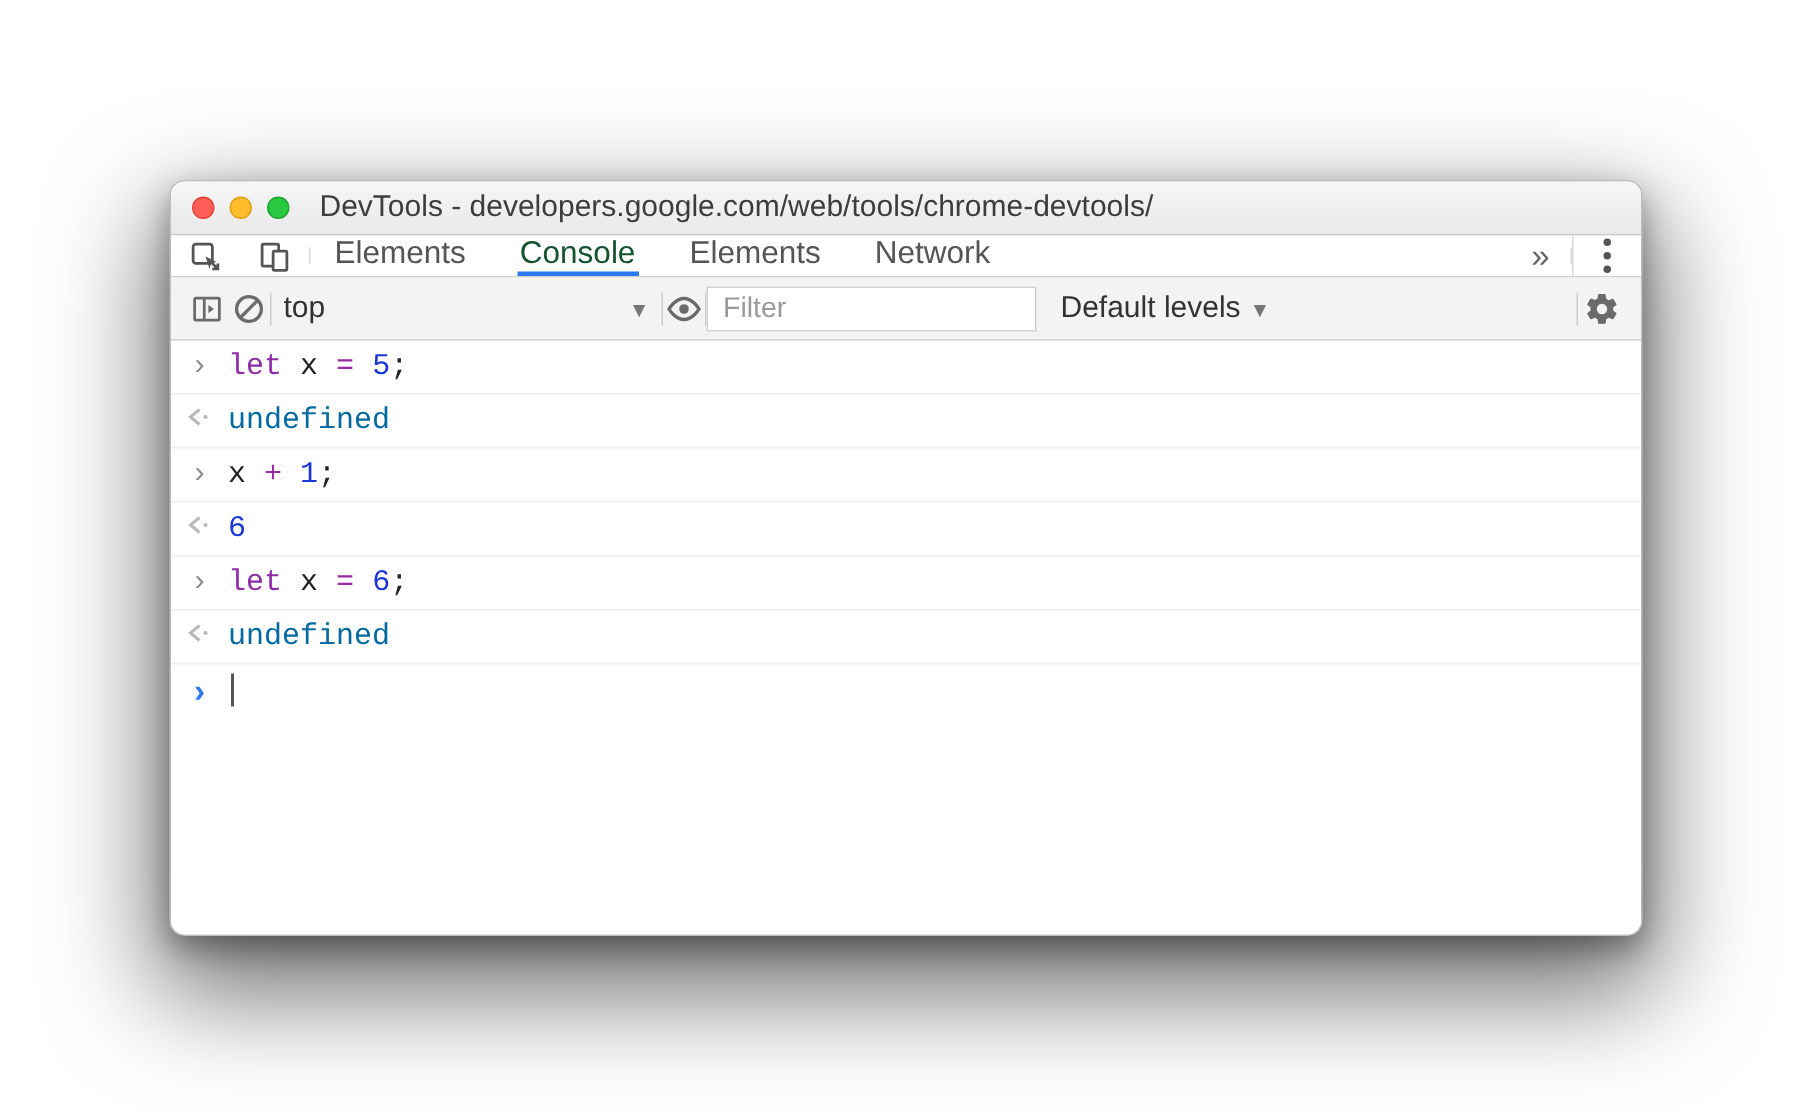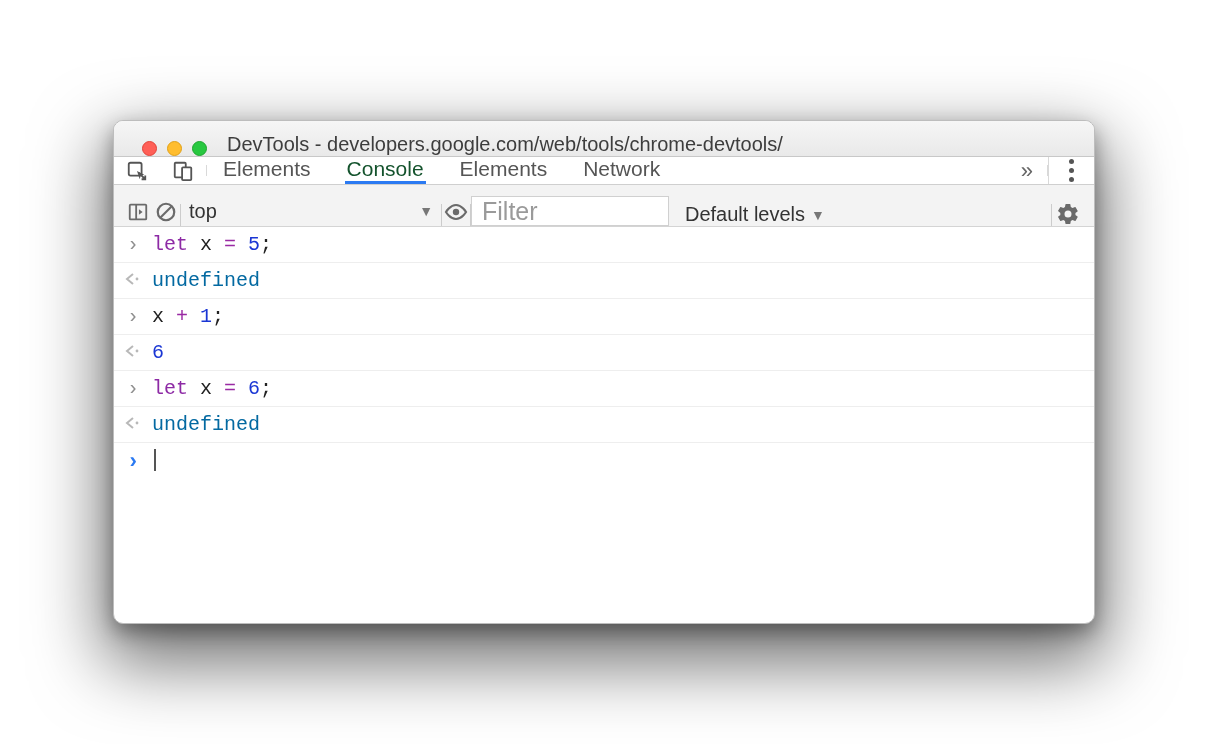--- a/index.html
+++ b/index.html
@@ -16,22 +16,22 @@
     overflow: hidden;
     position: relative;
   }
 
   
   .titlebar {
     height: 36px;
     background: linear-gradient(#f6f6f6, #e9e9e9);
     border-bottom: 1px solid #c8c8c8;
     display: flex;
-    align-items: flex-end;
-    padding: 0 28px;
+    align-items: center;
+    padding: 0 14px;
     gap: 10px;
   }
   .traffic { display: flex; gap: 10px; align-items: center; }
   .dot { width: 15px; height: 15px; border-radius: 50%; }
   .dot.red { background: #ff5f57; border: 1px solid #e24238; }
   .dot.yellow { background: #ffbd2e; border: 1px solid #e1a117; }
   .dot.green { background: #28c840; border: 1px solid #1fa52f; }
   .title { margin-left: 10px; font-size: 20px; color: #3d3d3d; white-space: nowrap; overflow: hidden; text-overflow: ellipsis; }
 
   
@@ -60,36 +60,36 @@
   .more-tabs { display: flex; align-items: center; padding: 0 14px; color: #666; font-size: 22px; cursor: pointer;}
   .menu-right { display: flex; align-items: center; padding: 0 14px; border-left: 1px solid #d9d9d9; }
   .kebab { display: flex; flex-direction: column; gap: 4px; cursor: pointer; padding: 6px; }
   .kebab span { width: 5px; height: 5px; background: #555; border-radius: 50%; }
 
   
   .console-toolbar {
     height: 42px;
     background: #f3f3f3;
     border-bottom: 1px solid #d4d4d4;
-    display: flex; align-items: flex-end;
+    display: flex; align-items: center;
     padding: 0 10px; 
   }
   .ct-btn { width: 28px; height: 28px; display: flex; align-items: center; justify-content: center; color: #6a6a6a; cursor: pointer; }
   .ct-sep { width: 1px; height: 22px; background: #ccc; }
   .ctx-select {
     display: flex; align-items: center; justify-content: space-between;
     min-width: 260px; height: 30px;
     background: transparent; padding: 0 8px;
     font-size: 20px; color: #333; cursor: pointer;
   }
   .ctx-select .caret { color: #777; font-size: 14px; }
   .filter-input {
-    height: 30px; width: 198px;
+    height: 30px; width: 220px;
     border: 1px solid #d0d0d0; background: #fff;
-    font-size: 25px; color: #555; padding: 0 10px;
+    font-size: 19px; color: #555; padding: 0 10px;
   }
   .filter-input::placeholder { color: #9a9a9a; }
   .levels {
     display: flex; align-items: center; gap: 6px;
     font-size: 20px; color: #333; cursor: pointer; margin-left: 16px;
   }
   .levels .caret { color: #777; font-size: 14px;}
   .spacer { flex: 1; }
   .gear { color: #6a6a6a; cursor: pointer; padding: 0 4px;}
 

